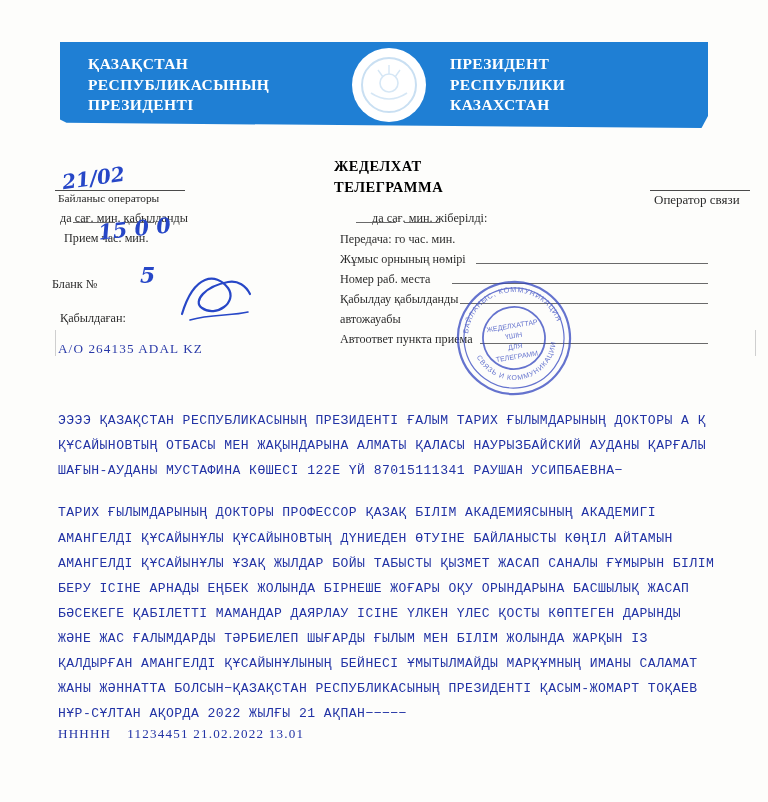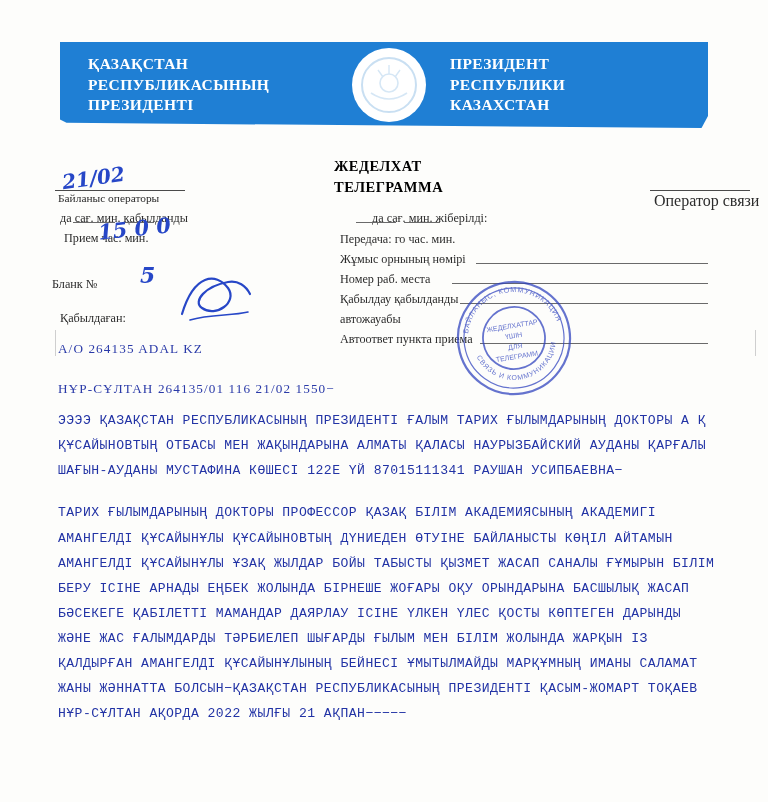--- a/index.html
+++ b/index.html
@@ -178,21 +178,21 @@
     <div class="f-label" style="left:52px; top:127px;">Бланк №</div>
     <div class="hand n3" style="left:140px; top:112px;">5</div>
 
     <div class="f-label" style="left:60px; top:161px;">Қабылдаған:</div>
 
     <svg class="sig-svg" style="left:176px; top:118px;" width="80" height="60" aria-hidden="true">
       <path d="M6 46 C18 6, 40 4, 52 20 C62 34, 40 50, 26 40 C16 33, 30 18, 52 14 C62 12, 70 18, 74 26" fill="none" stroke="#2747c7" stroke-width="2.2" stroke-linecap="round"></path>
       <path d="M14 52 C34 46, 56 48, 72 44" fill="none" stroke="#2747c7" stroke-width="1.6" stroke-linecap="round"></path>
     </svg>
 
-    <div class="f-label" style="left:654px; top:42px; font-size:16px;text-align:center;">Оператор связи</div>
+    <div class="f-label" style="left:654px; top:42px; font-size:13px;text-align:center;">Оператор связи</div>
     <div class="rule" style="left:650px; top:40px; width:100px;"></div>
 
     <div class="f-label" style="left:372px; top:61px;">да        сағ.        мин. жіберілді:</div>
     <div class="rule thin" style="left:356px; top:72px; width:40px;"></div>
     <div class="rule thin" style="left:404px; top:72px; width:36px;"></div>
 
     <div class="f-label" style="left:340px; top:82px;">Передача:  го   час.   мин.</div>
 
     <div class="f-label" style="left:340px; top:102px;">Жұмыс орнының нөмірі</div>
     <div class="rule thin" style="left:476px; top:113px; width:232px;"></div>
@@ -226,23 +226,25 @@
         </text>
         <text x="62" y="52" text-anchor="middle" font-size="7" fill="#2b3fbd" font-family="'Liberation Sans', sans-serif">ЖЕДЕЛХАТТАР</text>
         <text x="62" y="62" text-anchor="middle" font-size="7" fill="#2b3fbd" font-family="'Liberation Sans', sans-serif">ҮШІН</text>
         <text x="62" y="73" text-anchor="middle" font-size="7" fill="#2b3fbd" font-family="'Liberation Sans', sans-serif">ДЛЯ</text>
         <text x="62" y="83" text-anchor="middle" font-size="7" fill="#2b3fbd" font-family="'Liberation Sans', sans-serif">ТЕЛЕГРАММ</text>
       </g>
     </svg>
   </div>
 
   <div class="addr" style="left:58px; top:341px;">A/O 264135 ADAL  KZ</div>
-  <div class="addr" style="left:58px; top:381px;">НҰР-СҰЛТАН 264135/01 116 21/02 1550−</div>
 
   <div class="body-text">
     <p>ЭЭЭЭ ҚАЗАҚСТАН РЕСПУБЛИКАСЫНЫҢ ПРЕЗИДЕНТІ ҒАЛЫМ ТАРИХ ҒЫЛЫМДАРЫНЫҢ ДОКТОРЫ А Қ ҚҰСАЙЫНОВТЫҢ ОТБАСЫ МЕН ЖАҚЫНДАРЫНА АЛМАТЫ ҚАЛАСЫ НАУРЫЗБАЙСКИЙ АУДАНЫ ҚАРҒАЛЫ ШАҒЫН-АУДАНЫ МУСТАФИНА КӨШЕСІ 122Е ҮЙ 87015111341 РАУШАН УСИПБАЕВНА−</p>
     <p>ТАРИХ ҒЫЛЫМДАРЫНЫҢ ДОКТОРЫ ПРОФЕССОР ҚАЗАҚ БІЛІМ АКАДЕМИЯСЫНЫҢ АКАДЕМИГІ АМАНГЕЛДІ ҚҰСАЙЫНҰЛЫ ҚҰСАЙЫНОВТЫҢ ДҮНИЕДЕН ӨТУІНЕ БАЙЛАНЫСТЫ КӨҢІЛ АЙТАМЫН АМАНГЕЛДІ ҚҰСАЙЫНҰЛЫ ҰЗАҚ ЖЫЛДАР БОЙЫ ТАБЫСТЫ ҚЫЗМЕТ ЖАСАП САНАЛЫ ҒҰМЫРЫН БІЛІМ БЕРУ ІСІНЕ АРНАДЫ ЕҢБЕК ЖОЛЫНДА БІРНЕШЕ ЖОҒАРЫ ОҚУ ОРЫНДАРЫНА БАСШЫЛЫҚ ЖАСАП БӘСЕКЕГЕ ҚАБІЛЕТТІ МАМАНДАР ДАЯРЛАУ ІСІНЕ ҮЛКЕН ҮЛЕС ҚОСТЫ КӨПТЕГЕН ДАРЫНДЫ ЖӘНЕ ЖАС ҒАЛЫМДАРДЫ ТӘРБИЕЛЕП ШЫҒАРДЫ ҒЫЛЫМ МЕН БІЛІМ ЖОЛЫНДА ЖАРҚЫН ІЗ ҚАЛДЫРҒАН АМАНГЕЛДІ ҚҰСАЙЫНҰЛЫНЫҢ БЕЙНЕСІ ҰМЫТЫЛМАЙДЫ МАРҚҰМНЫҢ ИМАНЫ САЛАМАТ ЖАНЫ ЖӘННАТТА БОЛСЫН−ҚАЗАҚСТАН РЕСПУБЛИКАСЫНЫҢ ПРЕЗИДЕНТІ ҚАСЫМ-ЖОМАРТ ТОҚАЕВ НҰР-СҰЛТАН АҚОРДА 2022 ЖЫЛҒЫ 21 АҚПАН−−−−−</p>
   </div>
 
+  <div class="footer-line">
+    <span>ННННН</span><span class="gap"></span><span>11234451</span>&nbsp;<span>21.02.2022</span>&nbsp;<span>13.01</span>
+  </div>
 
   <div class="edge-mark" style="left:46px; top:330px;"></div>
   <div class="edge-mark" style="left:746px; top:330px;"></div>
 </div>
 
 </body></html>

